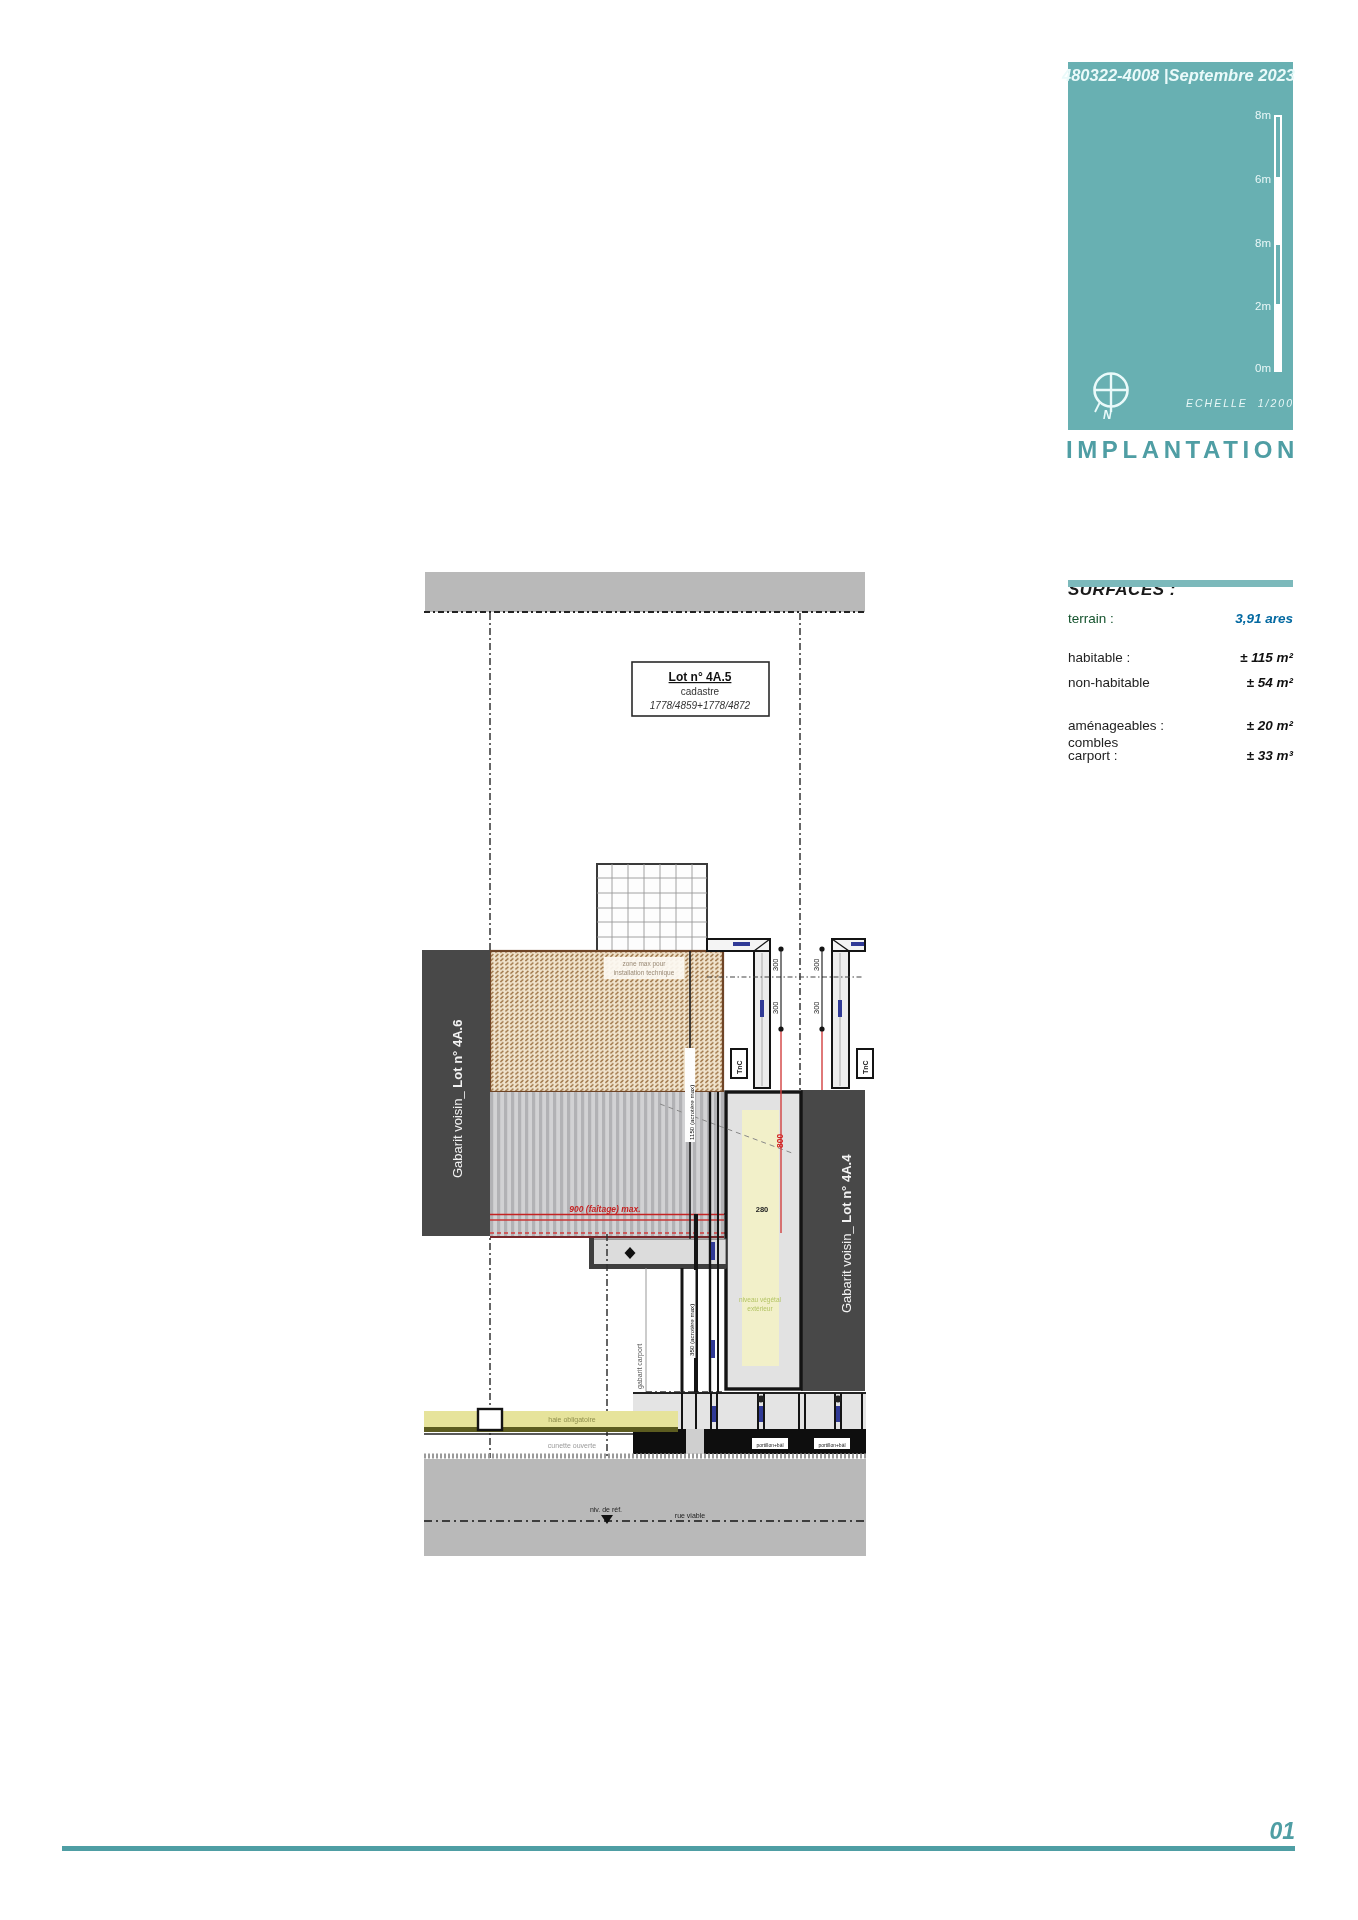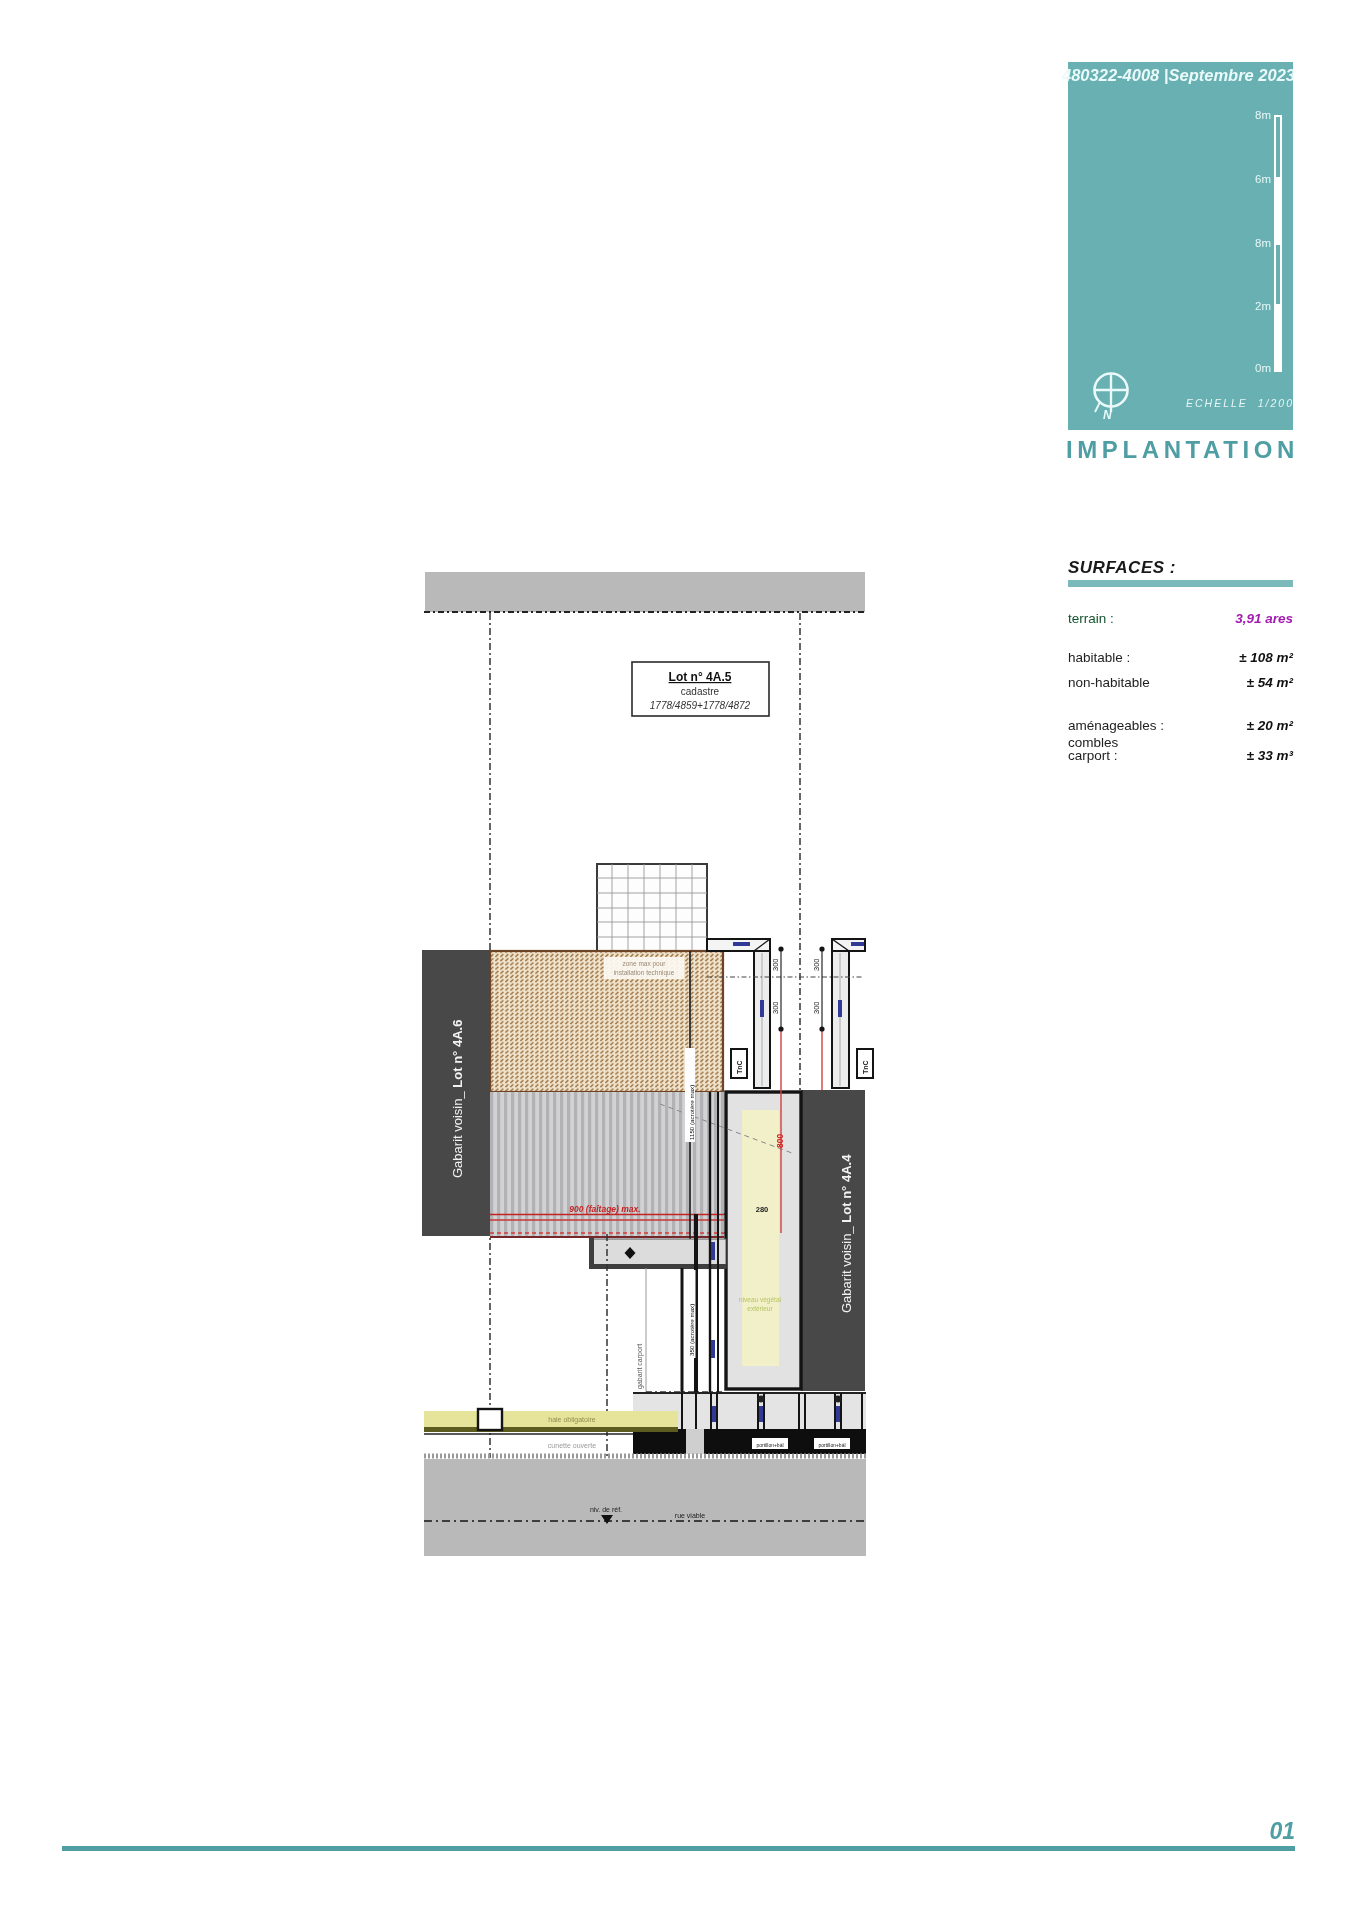--- a/index.html
+++ b/index.html
@@ -30,28 +30,28 @@
   <line x1="23" y1="5" x2="23" y2="44" stroke="#eafafa" stroke-width="2.4"></line>
   <line x1="6" y1="22" x2="40" y2="22" stroke="#eafafa" stroke-width="2.4"></line>
   <line x1="12" y1="34" x2="7" y2="44" stroke="#eafafa" stroke-width="1.8"></line>
   <text x="15" y="51" fill="#eafafa" font-size="12" font-style="italic" font-weight="bold">N</text>
 </svg>
 
 <div class="abs" style="left:1186px;top:397px;color:#e8f7f7;font-size:10.5px;font-style:italic;letter-spacing:2px;">ECHELLE&nbsp;&nbsp;1/200</div>
 
 <div class="abs" style="left:1066px;top:436px;width:230px;color:#4f9ea4;font-size:24px;font-weight:bold;letter-spacing:4.6px;">IMPLANTATION</div>
 
-<div class="abs" style="left:1068px;top:558px;color:#1a1a1a;font-size:17px;font-weight:bold;font-style:italic;letter-spacing:0.5px;">SURFACES :</div>
+<div class="abs" style="left:1068px;top:580px;color:#1a1a1a;font-size:17px;font-weight:bold;font-style:italic;letter-spacing:0.5px;">SURFACES :</div>
 
 <div class="abs" style="left:1068px;top:580px;width:225px;height:7px;background:#7cb9bb;"></div>
 
 <div class="abs" style="left:1068px;top:611px;color:#14532d;font-size:13.5px;">terrain :</div>
-<div class="abs" style="left:1143px;top:611px;width:150px;text-align:right;color:#a21caf;font-size:13.5px;font-weight:bold;font-style:italic;">3,91 ares</div>
+<div class="abs" style="left:1143px;top:611px;width:150px;text-align:right;color:#0369a1;font-size:13.5px;font-weight:bold;font-style:italic;">3,91 ares</div>
 <div class="abs" style="left:1068px;top:650px;color:#222;font-size:13.5px;">habitable :</div>
-<div class="abs" style="left:1143px;top:650px;width:150px;text-align:right;color:#111;font-size:13.5px;font-weight:bold;font-style:italic;">± 108 m²</div>
+<div class="abs" style="left:1143px;top:650px;width:150px;text-align:right;color:#111;font-size:13.5px;font-weight:bold;font-style:italic;">± 115 m²</div>
 <div class="abs" style="left:1068px;top:675px;color:#222;font-size:13.5px;">non-habitable</div>
 <div class="abs" style="left:1143px;top:675px;width:150px;text-align:right;color:#111;font-size:13.5px;font-weight:bold;font-style:italic;">± 54 m²</div>
 <div class="abs" style="left:1068px;top:700px;color:#222;font-size:13.5px;margin-top:35px;">combles</div>
 <div class="abs" style="left:1068px;top:718px;color:#222;font-size:13.5px;">aménageables :</div>
 <div class="abs" style="left:1143px;top:718px;width:150px;text-align:right;color:#111;font-size:13.5px;font-weight:bold;font-style:italic;">± 20 m²</div>
 <div class="abs" style="left:1068px;top:748px;color:#222;font-size:13.5px;">carport :</div>
 <div class="abs" style="left:1143px;top:748px;width:150px;text-align:right;color:#111;font-size:13.5px;font-weight:bold;font-style:italic;">± 33 m³</div>
 
 <div class="abs" style="left:62px;top:1846px;width:1233px;height:5px;background:#4f9ea4;"></div>
 

